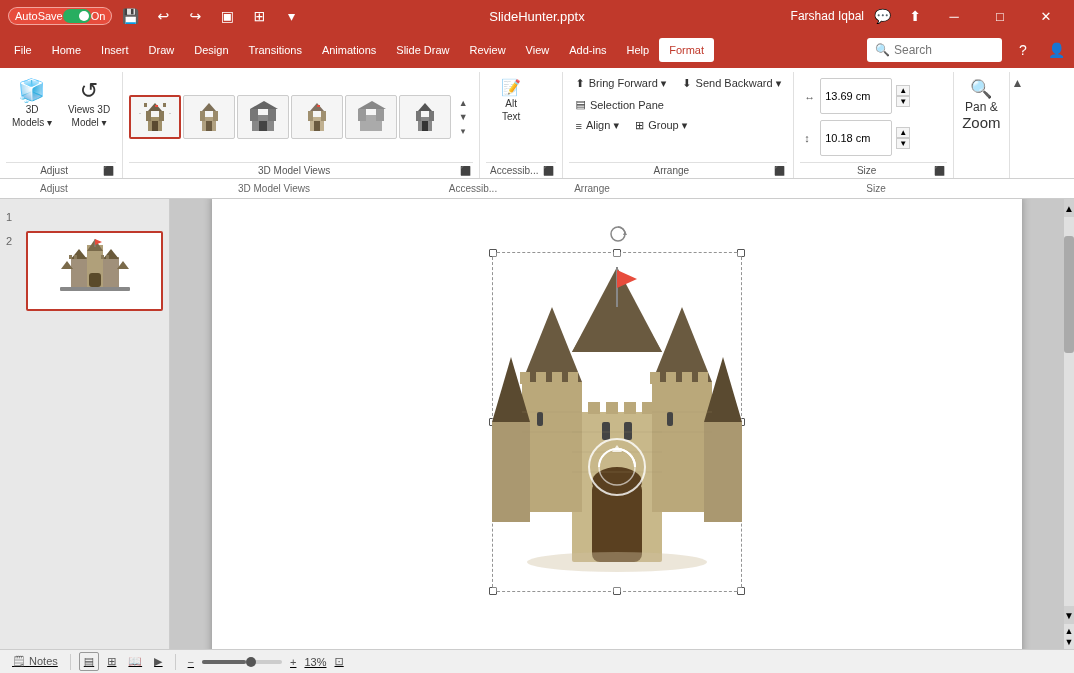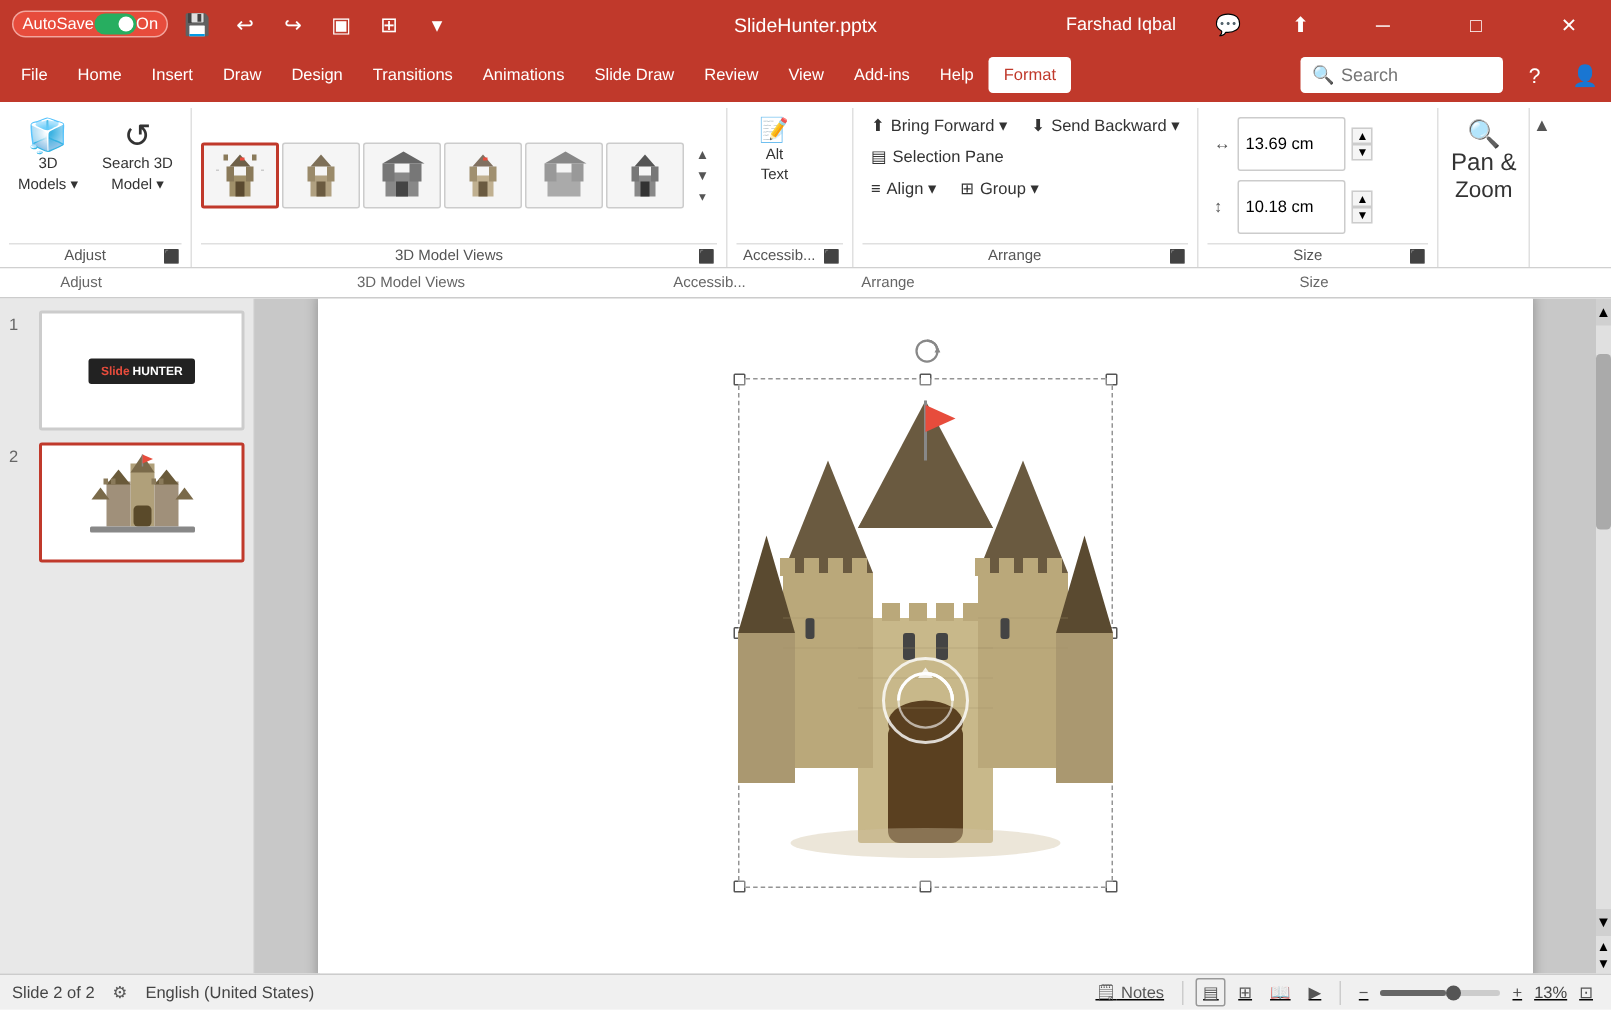--- a/index.html
+++ b/index.html
@@ -10,21 +10,21 @@
       background: #c0392b;
       color: white;
       height: 32px;
       display: flex;
       align-items: center;
       padding: 0 8px;
       flex-shrink: 0;
     }
     .title-bar-left { display: flex; align-items: center; gap: 6px; flex: 1; }
     .title-bar-center { position: absolute; left: 50%; transform: translateX(-50%); font-size: 13px; color: white; }
-    .title-bar-right { display: flex; align-items: center; gap: 22px; margin-left: auto; justify-content: flex-end; }
+    .title-bar-right { display: flex; align-items: center; gap: 6px; margin-left: auto; justify-content: flex-end; }
     .autosave-badge {
       background: #e74c3c;
       border: 1px solid rgba(255,255,255,0.5);
       border-radius: 10px;
       padding: 1px 6px;
       font-size: 11px;
       display: flex; align-items: center; gap: 0;
     }
     .autosave-toggle {
       background: #27ae60;
@@ -411,21 +411,21 @@
 
   <div class="ribbon-section">
     <div class="ribbon-section-content">
       <button class="ribbon-btn">
         <span class="btn-icon">🧊</span>
         <span class="btn-label">3D</span>
         <span class="btn-label">Models ▾</span>
       </button>
       <button class="ribbon-btn">
         <span class="btn-icon">↺</span>
-        <span class="btn-label">Search 3D</span>
+        <span class="btn-label">Views 3D</span>
         <span class="btn-label">Model ▾</span>
       </button>
     </div>
     <div class="ribbon-label-row">
       <span class="ribbon-section-title">Adjust</span>
       <button class="expand-btn">⬛</button>
     </div>
   </div>
 
   <div class="ribbon-section" style="min-width:340px;">
@@ -576,21 +576,21 @@
     </div>
     <div class="ribbon-label-row">
       <span class="ribbon-section-title">Size</span>
       <button class="expand-btn">⬛</button>
     </div>
   </div>
 
   <div style="display:flex; flex-direction:column; justify-content:space-between; padding:4px 6px; border-right:1px solid #e0e0e0;">
     <button class="pan-zoom-btn">
       <span class="pan-zoom-icon">🔍</span>
-      <span style="font-size:16px;">Pan &amp;</span>
+      <span style="font-size:12px;">Pan &amp;</span>
       <span style="font-size:15px;">Zoom</span>
     </button>
   </div>
 
   <div style="display:flex; flex-direction:column; justify-content:flex-start; padding:4px 2px;">
     <button style="background:none; border:none; cursor:pointer; font-size:12px; color:#555;">▲</button>
   </div>
 </div>
 
 <div style="height:20px; background:white; border-bottom:1px solid #ccc; display:flex; align-items:center; padding:0 4px; font-size:10px; color:#666;">
@@ -600,26 +600,20 @@
   <span style="width:180px; text-align:center;">Arrange</span>
   <span style="flex:1; text-align:center;">Size</span>
 </div>
 
 <div class="main-area">
 
   <div class="slide-panel">
 
     <div class="slide-item">
       <span class="slide-number">1</span>
-      <div class="slide-thumb">
-        <div style="background:#222; padding:4px 8px; border-radius:2px; display:flex; align-items:center; gap:2px;">
-          <span style="color:#e74c3c; font-size:8px; font-weight:bold;">Slide</span>
-          <span style="color:white; font-size:8px; font-weight:bold;">HUNTER</span>
-        </div>
-      </div>
     </div>
 
     <div class="slide-item">
       <span class="slide-number">2</span>
       <div class="slide-thumb active">
         <svg width="100" height="68" viewBox="0 0 100 68">
 
           <rect width="100" height="68" fill="white"></rect>
 
           <polygon points="42,8 58,8 58,50 42,50" fill="#b0a07a"></polygon>
@@ -755,25 +749,20 @@
     <button style="background:#d0d0d0; border:none; height:18px; cursor:pointer; font-size:10px; display:flex;align-items:center;justify-content:center;">▼</button>
 
     <div style="display:flex;flex-direction:column;align-items:center;gap:1px;padding:2px 0;background:#e0e0e0;">
       <button style="background:none;border:none;cursor:pointer;font-size:9px;width:100%;text-align:center;">▲</button>
       <button style="background:none;border:none;cursor:pointer;font-size:9px;width:100%;text-align:center;">▼</button>
     </div>
   </div>
 </div>
 
 <div class="status-bar">
-  <div class="status-left">
-    <span class="status-item">Slide 2 of 2</span>
-    <button class="status-btn">⚙</button>
-    <span class="status-item">English (United States)</span>
-  </div>
   <div class="status-right">
     <button class="status-btn">
       <span>🗒</span>
       <span>Notes</span>
     </button>
     <div style="width:1px;height:16px;background:#ccc;margin:0 4px;"></div>
 
     <button class="status-btn" style="border:1px solid #999;padding:2px 4px;">▤</button>
     <button class="status-btn">⊞</button>
     <button class="status-btn">📖</button>

